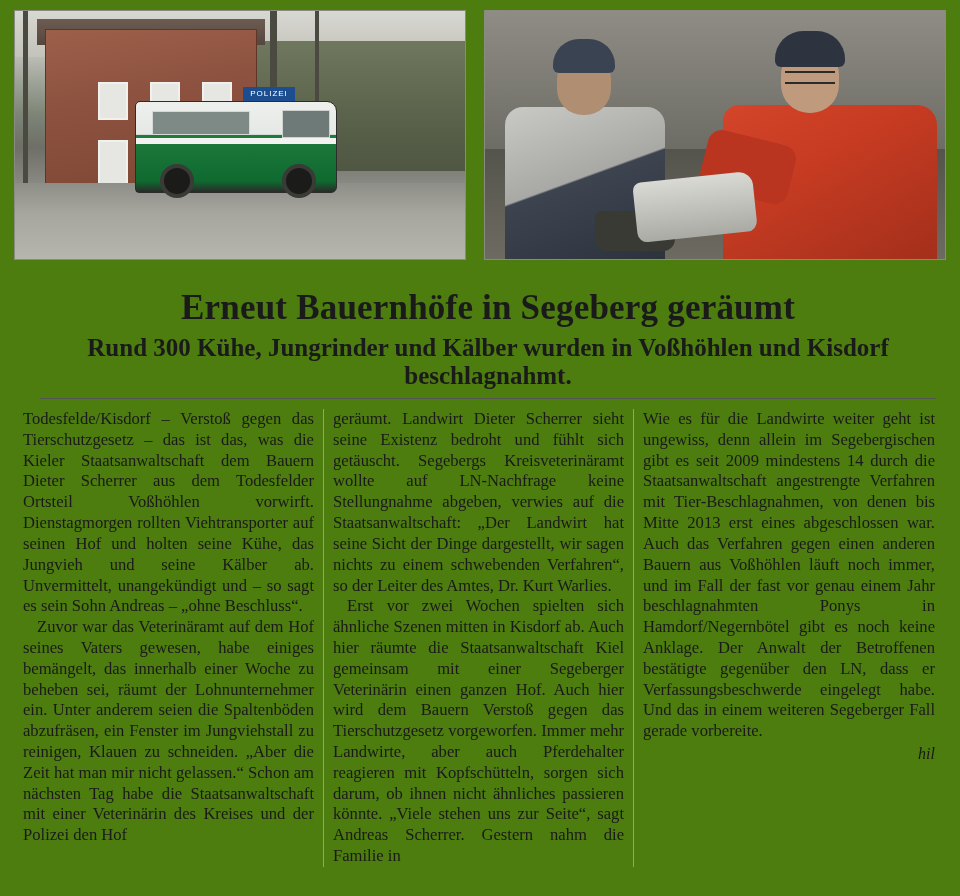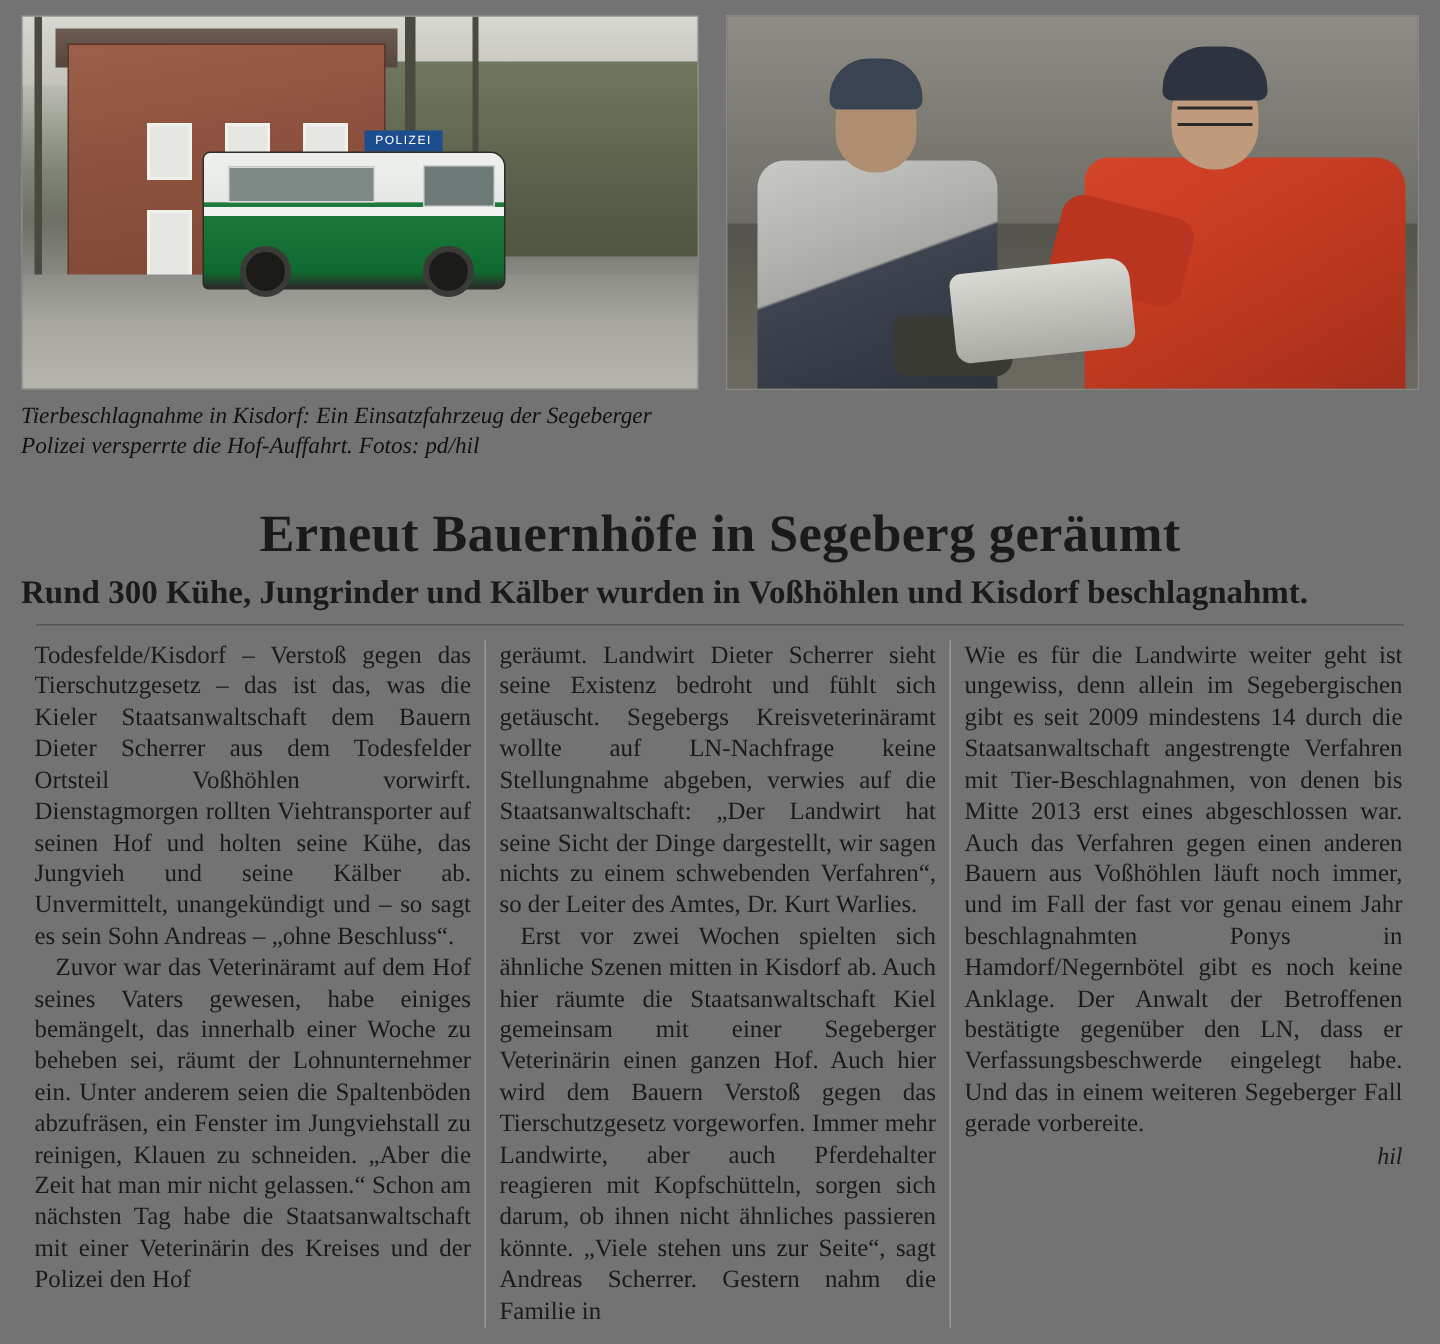--- a/index.html
+++ b/index.html
@@ -11,21 +11,21 @@
     height: 896px;
     background: #ffffff;
     font-family: "Liberation Serif", serif;
     color: #1a1a1a;
     overflow: hidden;
   }
   .page {
     position: relative;
     width: 960px;
     height: 896px;
-    background: #737373;
+    background: #4d7c0f;
     padding: 0;
     box-sizing: border-box;
   }
 
   
   .photo-row {
     display: flex;
     gap: 18px;
     padding: 10px 14px 0 14px;
     box-sizing: border-box;
@@ -197,32 +197,33 @@
     font-size: 30px;
     color: #cfd6cf;
     letter-spacing: 2px;
     font-family: "Liberation Serif", serif;
     opacity: .65;
     user-select:none;
   }
 
   
   .headline-wrap {
-    padding: 18px 14px 0 14px;
+    padding: 18px 14px 0 30px;
   }
   .headline {
     text-align: center;
     font-size: 35px;
     font-weight: bold;
     letter-spacing: .2px;
     margin: 10px 0 2px 0;
     font-family: "Liberation Serif", serif;
   }
   .subhead {
-    font-size: 22px;
+    text-align: center;
+    font-size: 25px;
     font-weight: bold;
     margin: 6px 0 4px 0;
     font-family: "Liberation Serif", serif;
   }
   .rule {
     border-bottom: 1px solid #555;
     margin: 8px 10px 10px 10px;
   }
 
   
@@ -278,21 +279,20 @@
         <div class="road"></div>
         <div class="sign">POLIZEI</div>
         <div class="van">
           <div class="sidewin"></div>
           <div class="wshield"></div>
           <div class="stripe"></div>
           <div class="wheel a"></div>
           <div class="wheel b"></div>
         </div>
       </div>
-      <div class="caption">Tierbeschlagnahme in Kisdorf: Ein Einsatzfahrzeug der Segeberger Polizei versperrte die Hof-Auffahrt. Fotos: pd/hil</div>
     </div>
 
     <div class="photo-block right">
       <div class="photo ph-right">
         <div class="bgwall"></div>
         <div class="ground"></div>
         <div class="man-left">
           <div class="body"></div>
           <div class="head"></div>
           <div class="hat"></div>

